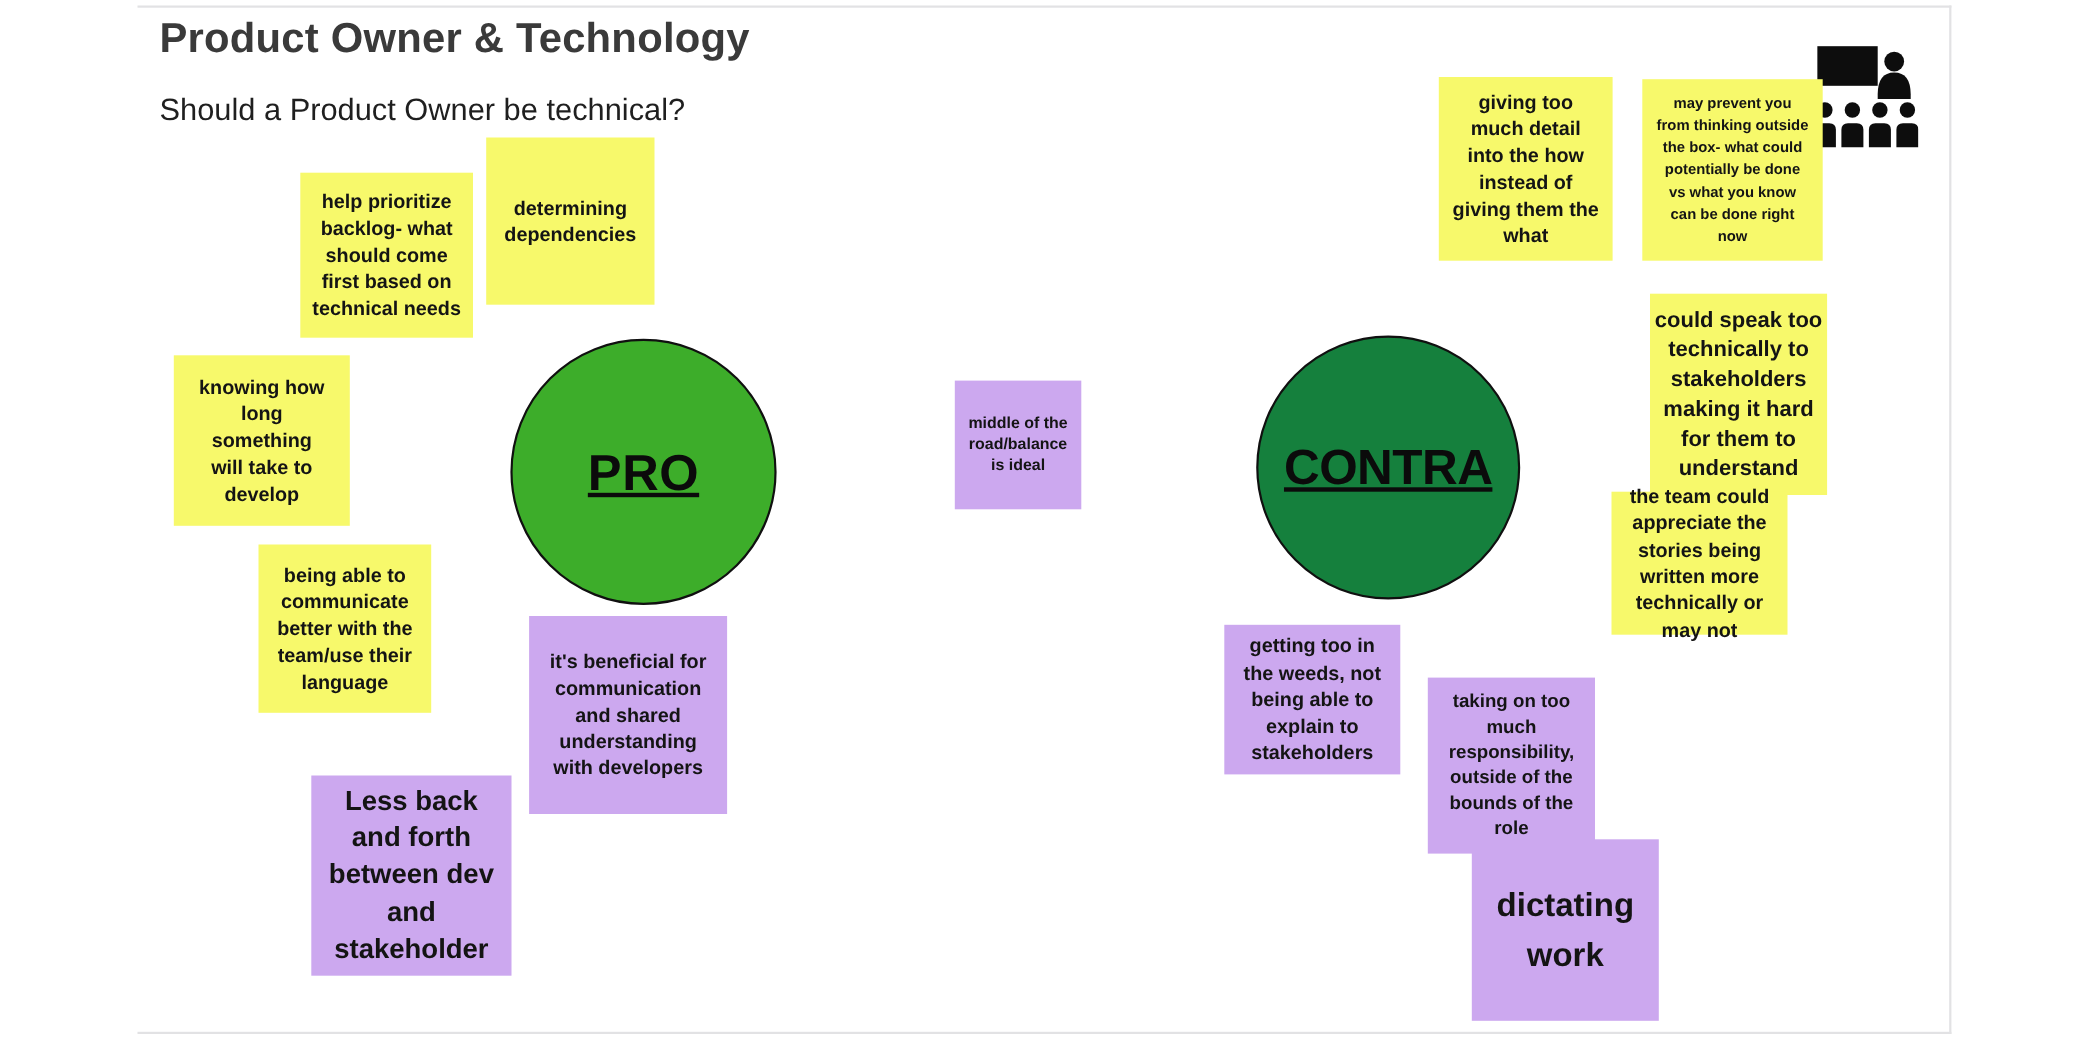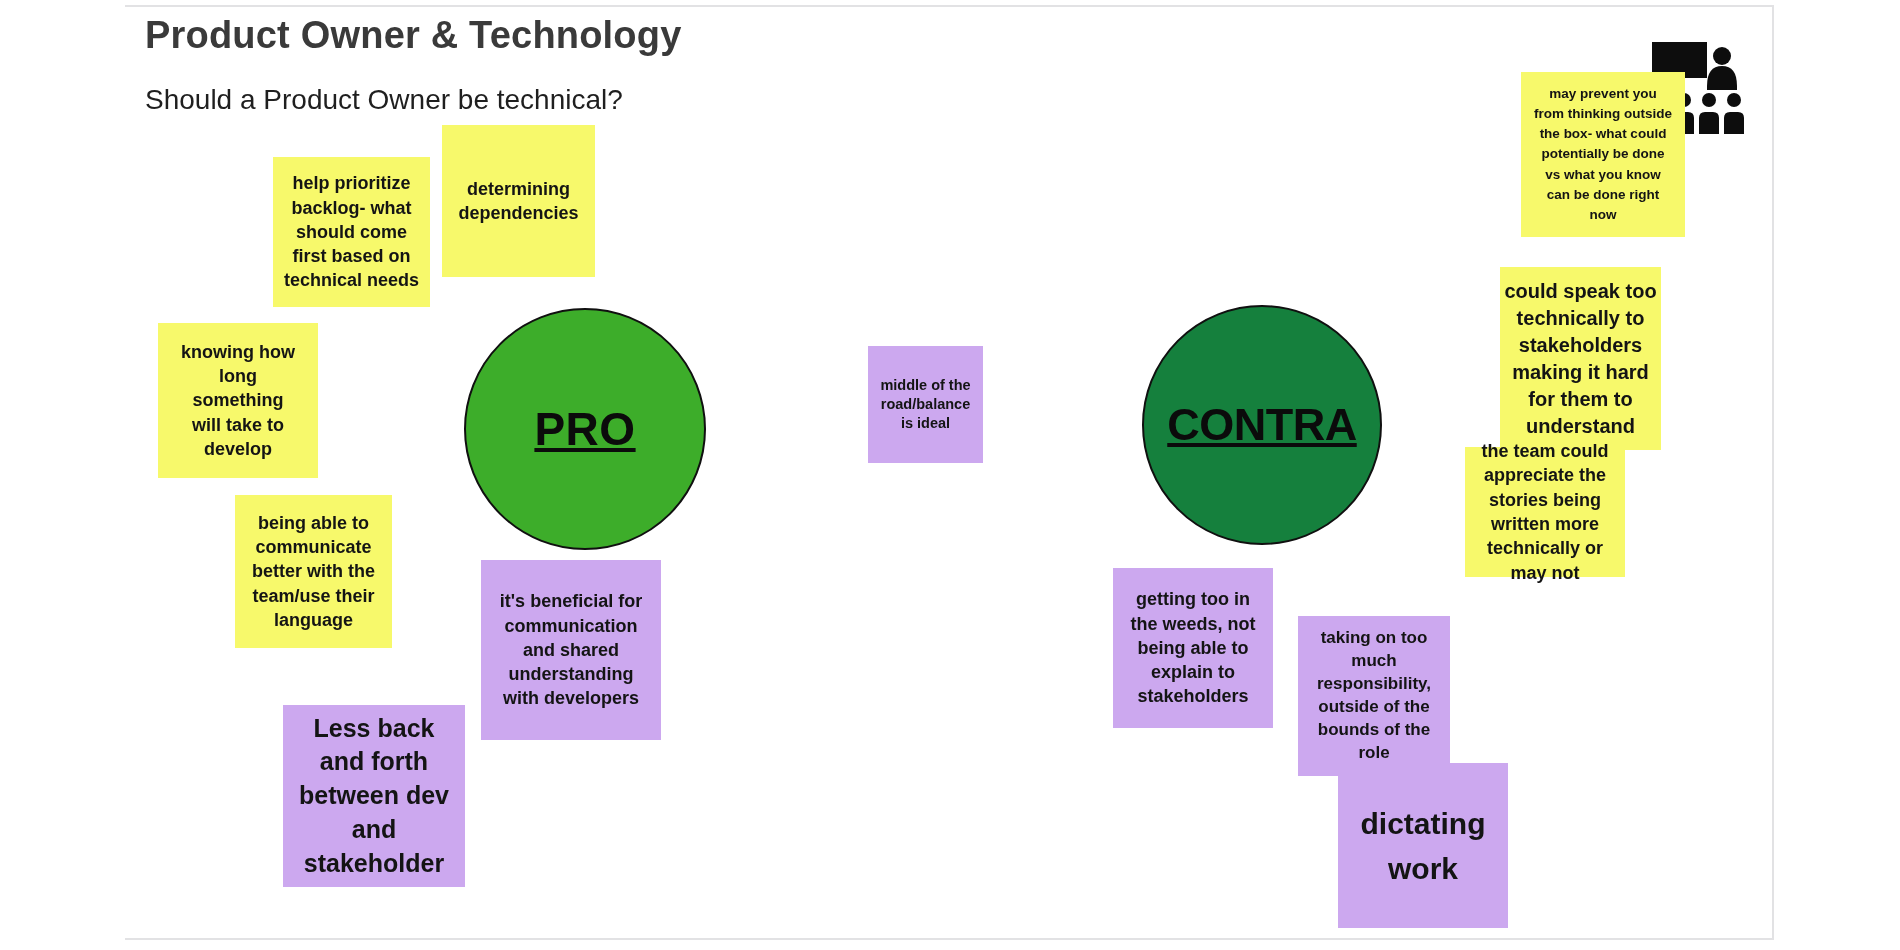--- a/index.html
+++ b/index.html
@@ -108,40 +108,46 @@
 understanding
 with developers</div>
     <div class="note" style="left: 283px; top: 705px; width: 182px; height: 182px; font-size: 25px; line-height: 1.35; background: rgb(204, 168, 239); color: rgb(20, 20, 20);">Less back
 and forth
 between dev
 and
 stakeholder</div>
     <div class="note" style="left: 868px; top: 346px; width: 115px; height: 117px; font-size: 14.5px; line-height: 1.3; background: rgb(204, 168, 239); color: rgb(20, 20, 20);">middle of the
 road/balance
 is ideal</div>
-    <div class="note" style="left: 1493px; top: 72px; width: 164px; height: 165px; font-size: 13.5px; line-height: 1.5; background: rgb(247, 249, 107); color: rgb(20, 20, 20); margin-left: 28px;">may prevent you
+    <div class="note" style="left: 1308px; top: 70px; width: 158px; height: 167px; font-size: 18px; line-height: 1.35; background: rgb(247, 249, 107); color: rgb(20, 20, 20);">giving too
+much detail
+into the how
+instead of
+giving them the
+what</div>
+    <div class="note" style="left: 1493px; top: 72px; width: 164px; height: 165px; font-size: 13.5px; line-height: 1.5; background: rgb(247, 249, 107); color: rgb(20, 20, 20);">may prevent you
 from thinking outside
 the box- what could
 potentially be done
 vs what you know
 can be done right
 now</div>
     <div class="note" style="left: 1500px; top: 267px; width: 161px; height: 183px; font-size: 20px; line-height: 1.35; background: rgb(247, 249, 107); color: rgb(20, 20, 20);">could speak too
 technically to
 stakeholders
 making it hard
 for them to
 understand</div>
     <div class="note" style="left: 1465px; top: 447px; width: 160px; height: 130px; font-size: 18px; line-height: 1.35; background: rgb(247, 249, 107); color: rgb(20, 20, 20);">the team could
 appreciate the
 stories being
 written more
 technically or
 may not</div>
-    <div class="note" style="left: 1113px; top: 568px; width: 160px; height: 160px; font-size: 18px; line-height: 1.35; background: rgb(204, 168, 239); color: rgb(20, 20, 20);">getting too in
+    <div class="note" style="left: 1113px; top: 568px; width: 160px; height: 136px; font-size: 18px; line-height: 1.35; background: rgb(204, 168, 239); color: rgb(20, 20, 20);">getting too in
 the weeds, not
 being able to
 explain to
 stakeholders</div>
     <div class="note" style="left: 1298px; top: 592px; width: 152px; height: 160px; font-size: 17px; line-height: 1.35; background: rgb(204, 168, 239); color: rgb(20, 20, 20); margin-top: 24px;">taking on too
 much
 responsibility,
 outside of the
 bounds of the
 role</div>

